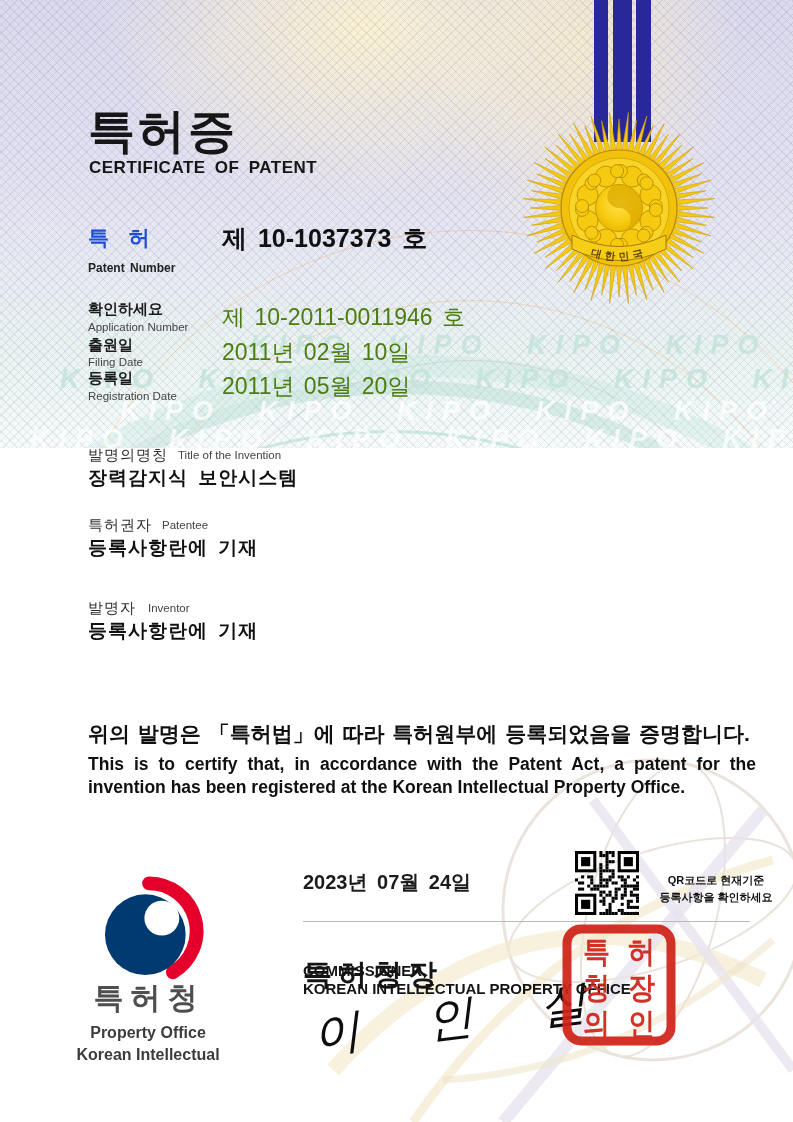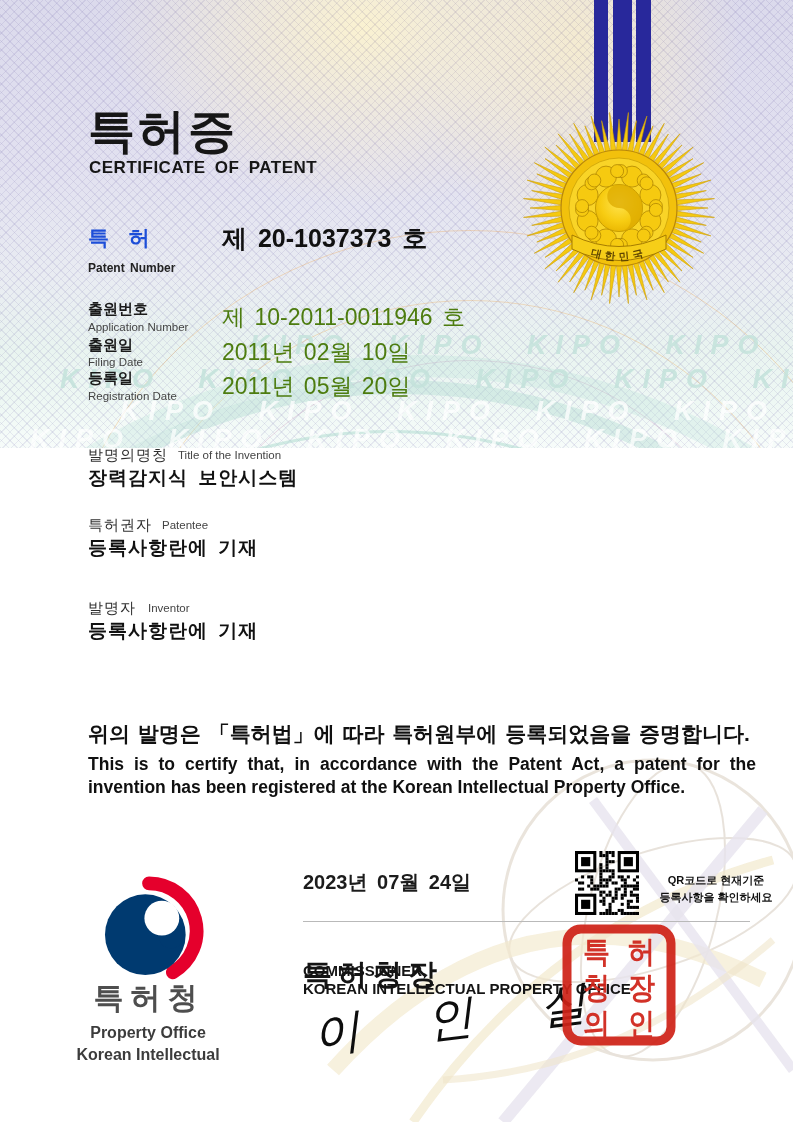--- a/index.html
+++ b/index.html
@@ -227,23 +227,23 @@
     <text font-size="10.5" fill="#5f4500" font-weight="bold" letter-spacing="4" text-anchor="middle">
       <textPath href="#bannerTextPath" startOffset="50%">대한민국</textPath>
     </text>
   </svg>
 
   <div class="abs" id="cert-title">특허증</div>
   <div class="abs" id="cert-title-en">CERTIFICATE OF PATENT</div>
 
   <div class="abs lbl-big" style="left:88px; top:224px;">특 허</div>
   <div class="abs lbl-en" style="left:88px; top:261px;">Patent Number</div>
-  <div class="abs val-big" style="left:222px; top:222px;">제 20-1037373 호</div>
-
-  <div class="abs lbl-mid" style="left:88px; top:300px;">출원번호</div>
+  <div class="abs val-big" style="left:222px; top:222px;">제 10-1037373 호</div>
+
+  <div class="abs lbl-mid" style="left:88px; top:300px;">확인하세요</div>
   <div class="abs lbl-en-sm" style="left:88px; top:321px;">Application Number</div>
   <div class="abs val-mid" style="left:222px; top:302px;">제 10-2011-0011946 호</div>
 
   <div class="abs lbl-mid" style="left:88px; top:336px;">출원일</div>
   <div class="abs lbl-en-sm" style="left:88px; top:356px;">Filing Date</div>
   <div class="abs val-mid" style="left:222px; top:337px;">2011년 02월 10일</div>
 
   <div class="abs lbl-mid" style="left:88px; top:369px;">등록일</div>
   <div class="abs lbl-en-sm" style="left:88px; top:390px;">Registration Date</div>
   <div class="abs val-mid" style="left:222px; top:371px;">2011년 05월 20일</div>

